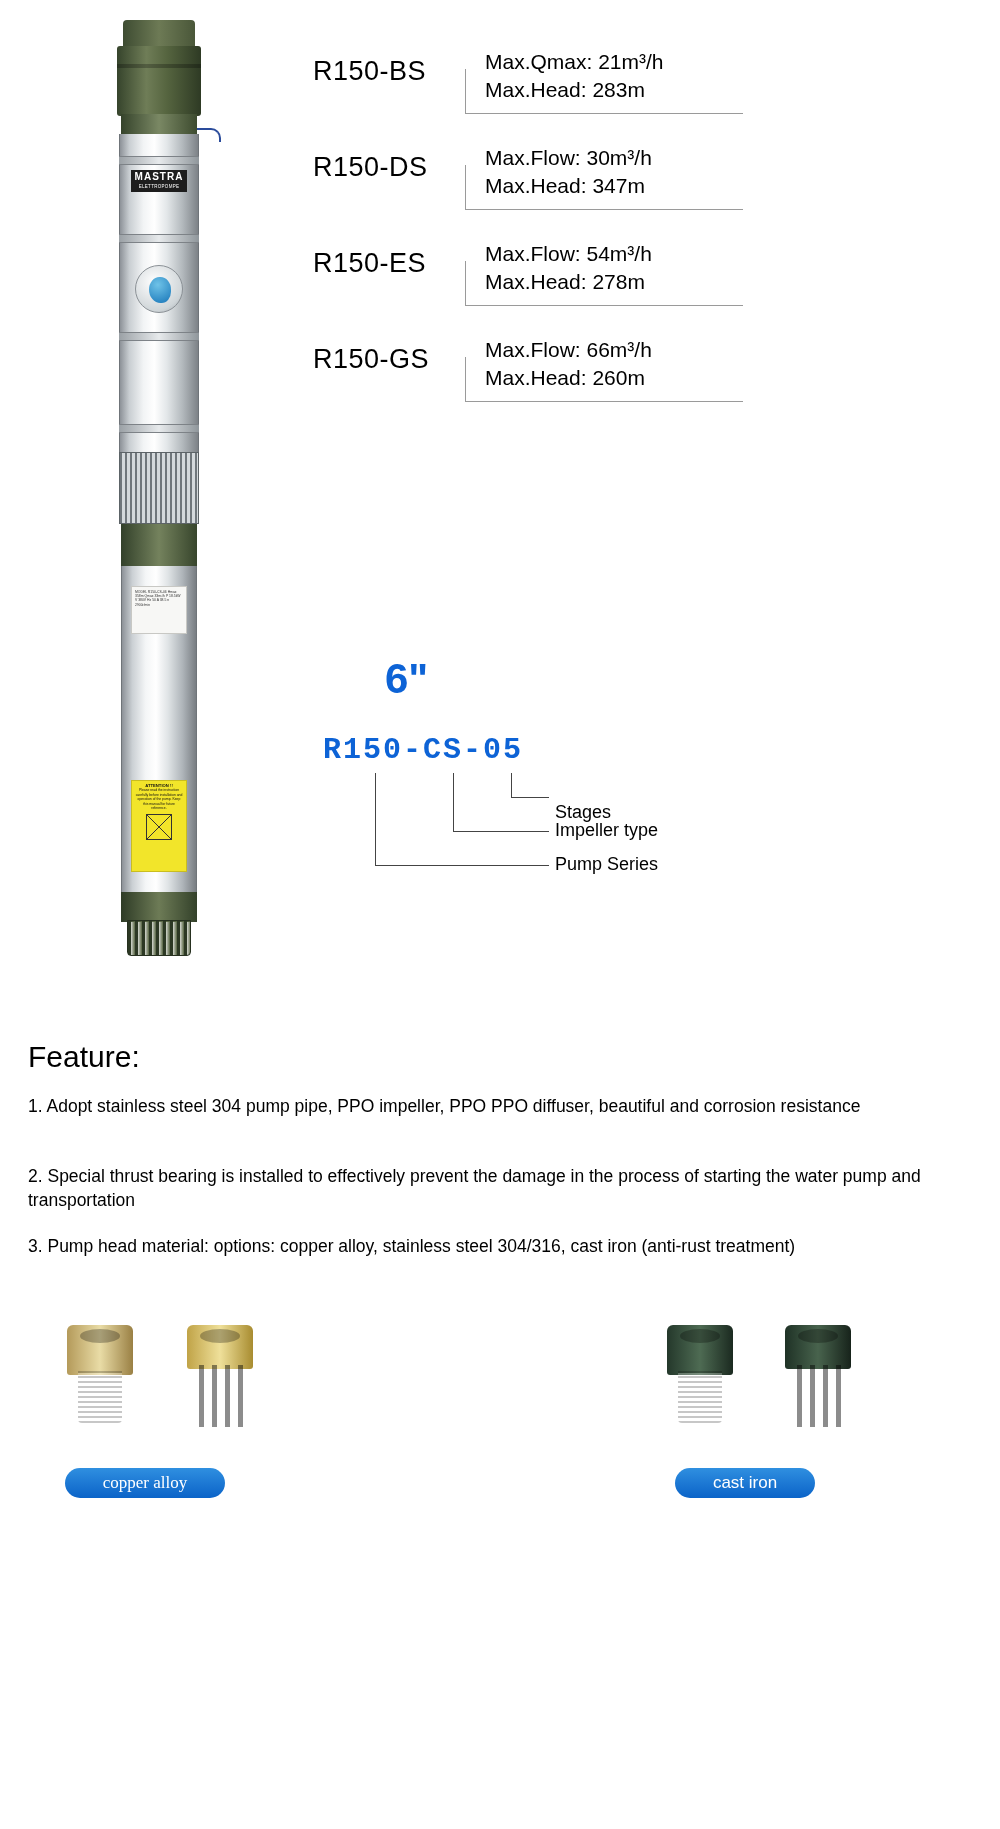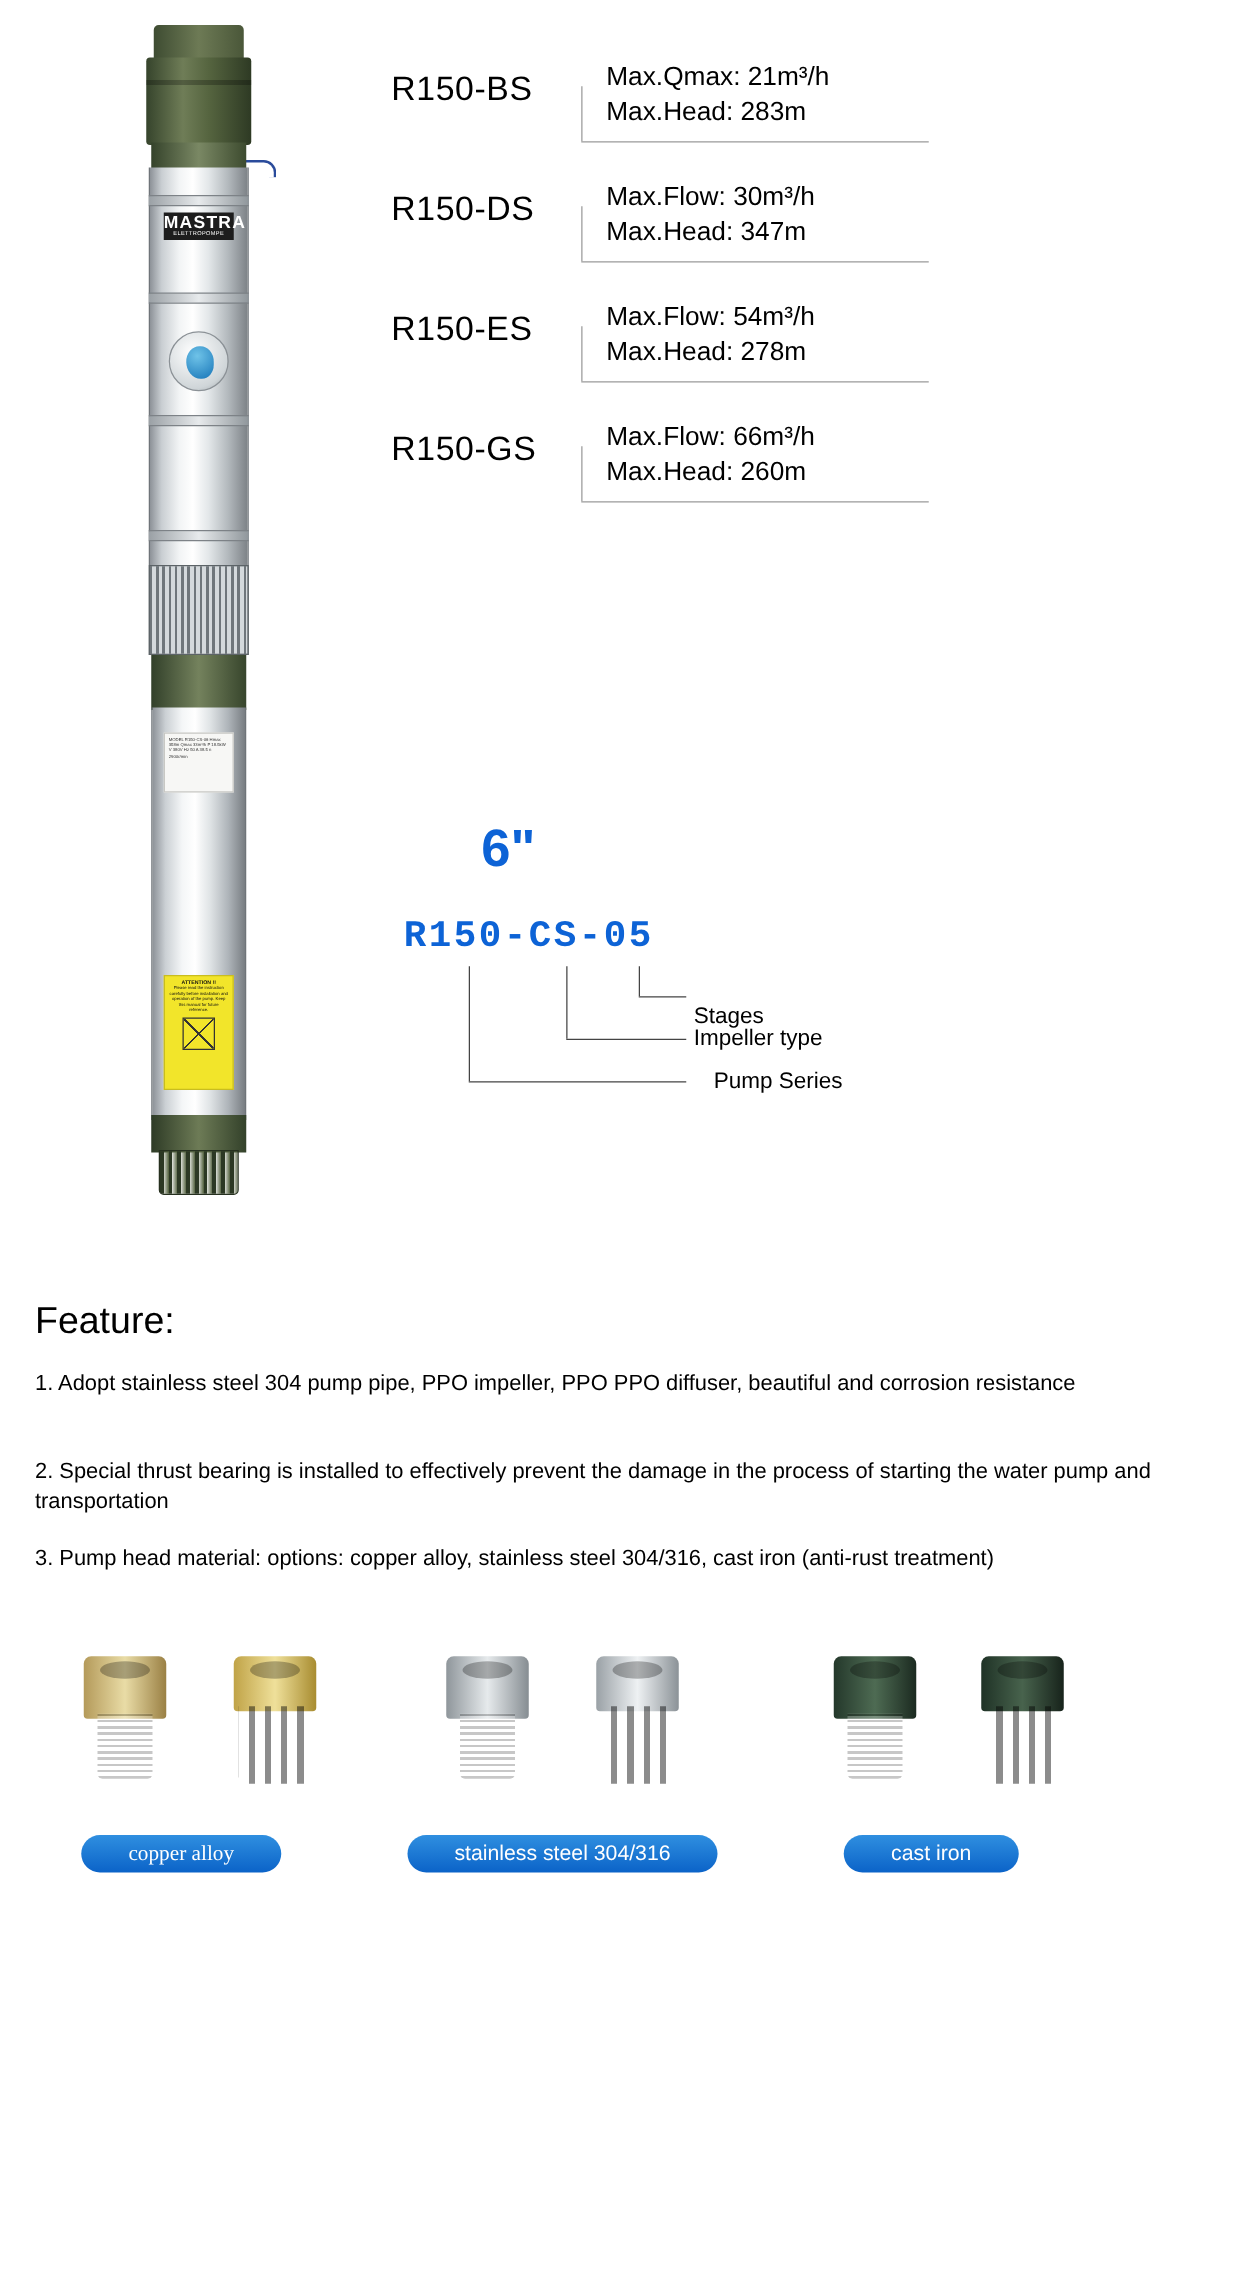--- a/index.html
+++ b/index.html
@@ -53,21 +53,21 @@
   .band {
     position: absolute; left: 24px; width: 80px; height: 9px;
     background: linear-gradient(to right,#9aa0a5,#e7eaec,#8f969b);
     border-top: 1px solid #7d8287; border-bottom: 1px solid #7d8287;
   }
   .logo-plate {
     position: absolute; left: 36px; top: 150px; width: 56px; height: 22px;
     background: #1d1d1d; color:#fff; font-size: 6px; text-align:center;
     line-height: 10px; padding-top: 2px; letter-spacing: .4px;
   }
-  .logo-plate .lp1 { font-weight: bold; font-size: 14px; letter-spacing: 1px;}
+  .logo-plate .lp1 { font-weight: bold; font-size: 10px; letter-spacing: 1px;}
   .logo-plate .lp2 { font-size: 4.5px; letter-spacing: .3px;}
   .seal {
     position: absolute; left: 40px; top: 245px; width: 48px; height: 48px;
     border-radius: 50%;
     background: radial-gradient(circle at 40% 35%, #ffffff, #cfd5d8 70%, #9aa0a5 100%);
     border: 1px solid #8b9196;
   }
   .seal:after{
     content:""; position:absolute; left:13px; top:11px; width:22px; height:26px;
     background: radial-gradient(circle at 40% 30%, #6fc3e8, #1775b8);
@@ -322,21 +322,21 @@
 
       <div class="leader">
         <div class="v" style="left:140px; top:118px; height:58px;"></div>
         <div class="h" style="left:140px; top:176px; width:96px;"></div>
         <div class="txt" style="left:242px; top:165px;">Impeller type</div>
       </div>
 
       <div class="leader">
         <div class="v" style="left:62px; top:118px; height:92px;"></div>
         <div class="h" style="left:62px; top:210px; width:174px;"></div>
-        <div class="txt" style="left:258px; top:199px;">Pump Series</div>
+        <div class="txt" style="left:242px; top:199px;">Pump Series</div>
       </div>
     </div>
 
   </div>
 
   <div class="feature">
     <div class="feature-title">Feature:</div>
     <div class="feature-p fp1">1. Adopt  stainless steel 304 pump pipe, PPO impeller, PPO PPO diffuser, beautiful and corrosion resistance</div>
     <div class="feature-p fp2">2. Special thrust bearing is installed to effectively prevent the damage in the process of starting the water pump and transportation</div>
     <div class="feature-p fp3">3. Pump head material: options: copper alloy, stainless steel 304/316, cast iron (anti-rust treatment)</div>
@@ -353,35 +353,20 @@
         </div>
         <div class="part cage" style="left:130px; width:110px; height:125px;">
           <div class="hub brass2"></div>
           <div class="bore"></div>
           <div class="slots brass2"></div>
         </div>
       </div>
       <div class="mat-badge" style="left:30px; width:160px;">copper alloy</div>
     </div>
 
-    <div class="mat-group" style="left:330px;">
-      <div class="mat-imgs">
-        <div class="part" style="left:5px; width:110px; height:125px;">
-          <div class="hub steel1"></div>
-          <div class="bore"></div>
-          <div class="thread steel1"></div>
-        </div>
-        <div class="part cage" style="left:125px; width:110px; height:125px;">
-          <div class="hub steel2"></div>
-          <div class="bore"></div>
-          <div class="slots steel2"></div>
-        </div>
-      </div>
-      <div class="mat-badge" style="left:-4px; width:248px;">stainless steel 304/316</div>
-    </div>
 
     <div class="mat-group" style="left:635px;">
       <div class="mat-imgs">
         <div class="part" style="left:10px; width:110px; height:125px;">
           <div class="hub iron1"></div>
           <div class="bore"></div>
           <div class="thread iron1"></div>
         </div>
         <div class="part cage" style="left:128px; width:110px; height:125px;">
           <div class="hub iron2"></div>

